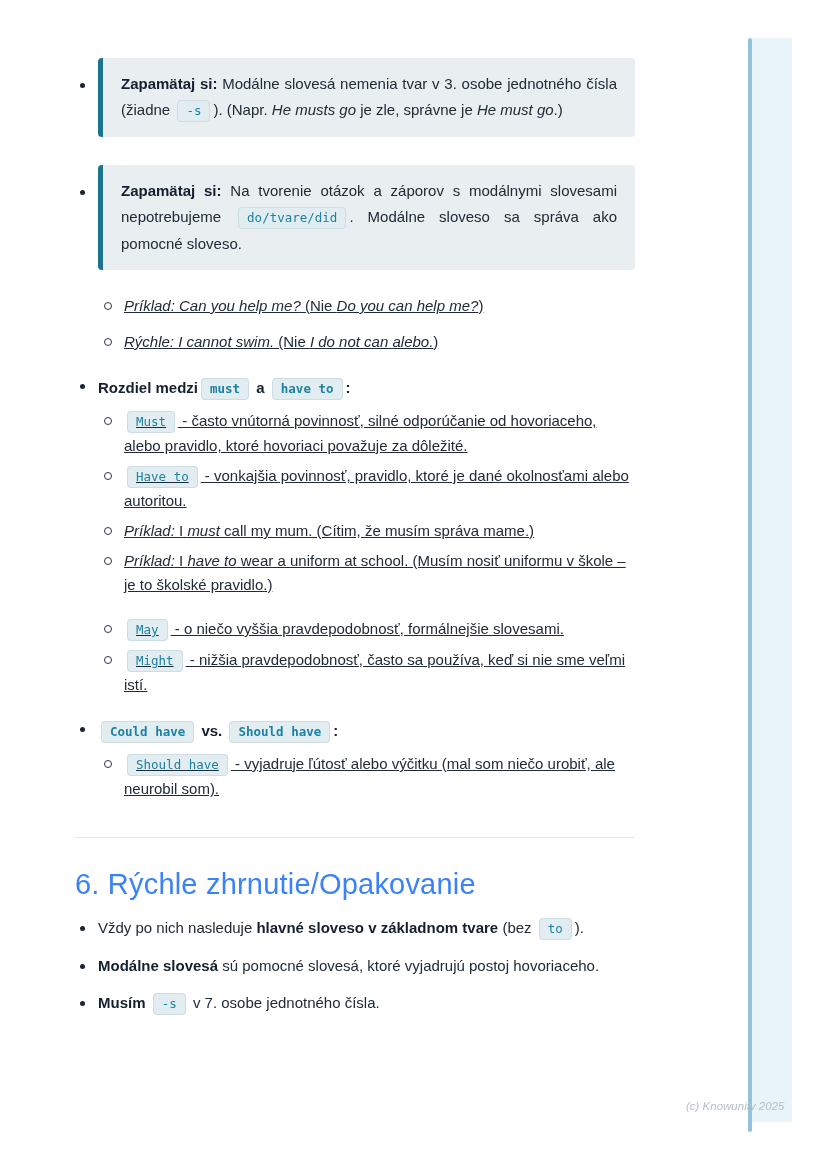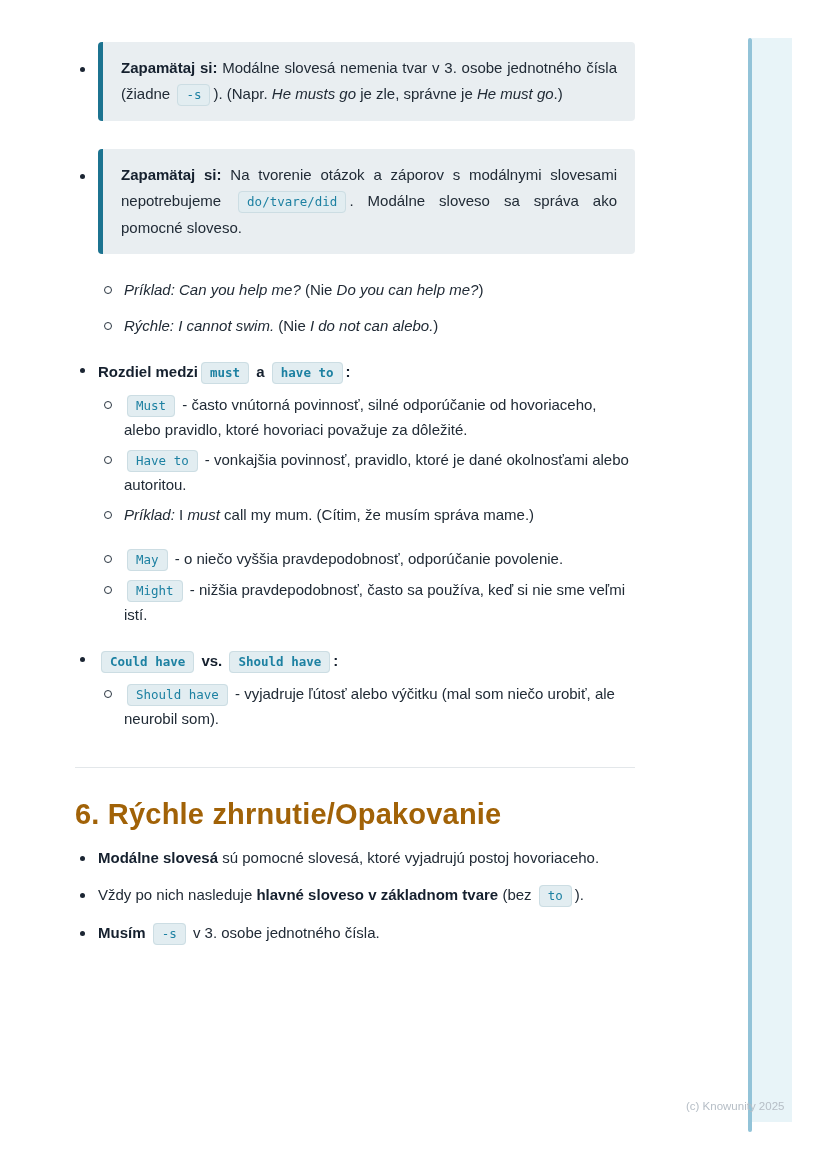--- a/index.html
+++ b/index.html
@@ -5,25 +5,25 @@
   html,body { margin:0; padding:0; }
   body {
     width:828px; height:1171px;
     background:#ffffff;
     font-family:"Liberation Sans", sans-serif;
     color:#212b36;
     position:relative;
     overflow:hidden;
   }
   .content {
-    position:absolute; left:75px; top:0; width:560px;
+    position:absolute; left:75px; top:16px; width:560px;
   }
   
   .li1 { display:flex; align-items:flex-start; }
-  .li2 { display:flex; align-items:flex-start; margin-top:6px; }
+  .li2 { display:flex; align-items:flex-start; margin-top:6px;text-decoration:underline; }
   .disc {
     flex:none; width:5px; height:5px; border-radius:50%;
     background:#1b2533; margin:10px 13px 0 5px;
   }
   .callout-row .disc { margin-top:25px; }
   .circ {
     flex:none; width:6px; height:6px; border-radius:50%;
     border:1.5px solid #2b3642; background:transparent;
     margin:8px 12px 0 29px;
   }
@@ -57,31 +57,32 @@
   }
   
   .gap-lg { margin-top:20px; }
   .divider {
     border:none; border-top:1px solid #e3e7ea;
     margin:36px 0 0 0;
   }
   h2.section-heading {
     margin:28px 0 0 0;
     font-size:29px; line-height:36px;
-    font-weight:700;
-    color:#a16207;
+    font-weight:400;
+    color:#3b82f6;
     letter-spacing:0.2px;
   }
   .summary .li1 { margin-top:13px; }
   .summary { margin-top:14px; }
   
   .watermark {
     position:absolute; left:686px; top:1100px;
     font-size:11.5px; color:#b6bec6;
     z-index:3;
+    font-style:italic;
   }
   .edge-panel {
     position:absolute; left:752px; top:38px;
     width:40px; height:1084px;
     background:#e8f4f8; z-index:1;
   }
   .edge-line {
     position:absolute; left:748px; top:38px;
     width:4px; height:1094px;
     background:#92c3d8; border-radius:2px; z-index:2;
@@ -127,26 +128,30 @@
       <div class="txt"><code class="badge">Must</code><span> - často vnútorná povinnosť, silné odporúčanie od hovoriaceho, alebo pravidlo, ktoré hovoriaci považuje za dôležité.</span></div>
     </div>
     <div class="li2">
       <span class="circ"></span>
       <div class="txt"><code class="badge">Have to</code><span> - vonkajšia povinnosť, pravidlo, ktoré je dané okolnosťami alebo autoritou.</span></div>
     </div>
     <div class="li2">
       <span class="circ"></span>
       <div class="txt"><span class="i">Príklad:</span><span> I </span><span class="i">must</span><span> call my mum. (Cítim, že musím správa mame.)</span></div>
     </div>
+    <div class="li2">
+      <span class="circ"></span>
+      <div class="txt"><span class="i">Príklad:</span><span> I </span><span class="i">have to</span><span> wear a uniform at school. (Musím nosiť uniformu v škole – je to školské pravidlo.)</span></div>
+    </div>
   </div>
 
   <div class="gap-lg">
     <div class="li2">
       <span class="circ"></span>
-      <div class="txt"><code class="badge">May</code><span> - o niečo vyššia pravdepodobnosť, odporúčanie povolenie.</span></div>
+      <div class="txt"><code class="badge">May</code><span> - o niečo vyššia pravdepodobnosť, formálnejšie slovesami.</span></div>
     </div>
     <div class="li2">
       <span class="circ"></span>
       <div class="txt"><code class="badge">Might</code><span> - nižšia pravdepodobnosť, často sa používa, keď si nie sme veľmi istí.</span></div>
     </div>
   </div>
 
   <div class="gap-lg">
     <div class="li1 head-line">
       <span class="disc"></span>
@@ -158,29 +163,29 @@
     </div>
   </div>
 
   <hr class="divider">
 
   <h2 class="section-heading">6. Rýchle zhrnutie/Opakovanie</h2>
 
   <div class="summary">
     <div class="li1">
       <span class="disc"></span>
+      <div class="txt"><span>Vždy po nich nasleduje </span><span class="b">hlavné sloveso v základnom tvare</span><span> (bez </span><code class="badge">to</code><span>).</span></div>
+    </div>
+    <div class="li1">
+      <span class="disc"></span>
       <div class="txt"><span class="b">Modálne slovesá</span><span> sú pomocné slovesá, ktoré vyjadrujú postoj hovoriaceho.</span></div>
     </div>
     <div class="li1">
       <span class="disc"></span>
-      <div class="txt"><span>Vždy po nich nasleduje </span><span class="b">hlavné sloveso v základnom tvare</span><span> (bez </span><code class="badge">to</code><span>).</span></div>
-    </div>
-    <div class="li1">
-      <span class="disc"></span>
-      <div class="txt"><span class="b">Musím</span><span> </span><code class="badge">-s</code><span> v 3. osobe jednotného čísla.</span></div>
+      <div class="txt"><span class="b">Musím</span><span> </span><code class="badge">-s</code><span> v 7. osobe jednotného čísla.</span></div>
     </div>
   </div>
 
 </div>
 
 <div class="edge-panel"></div>
 <div class="edge-line"></div>
 
 <div class="watermark">(c) Knowunity 2025</div>
 

